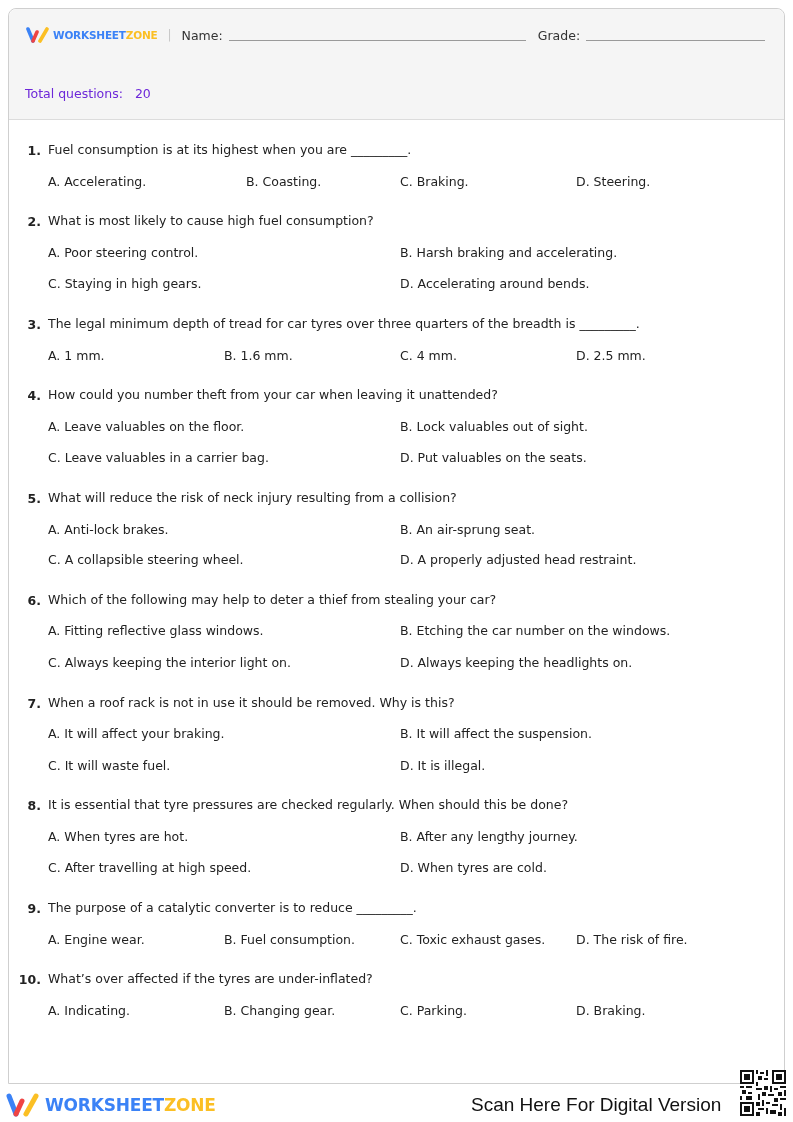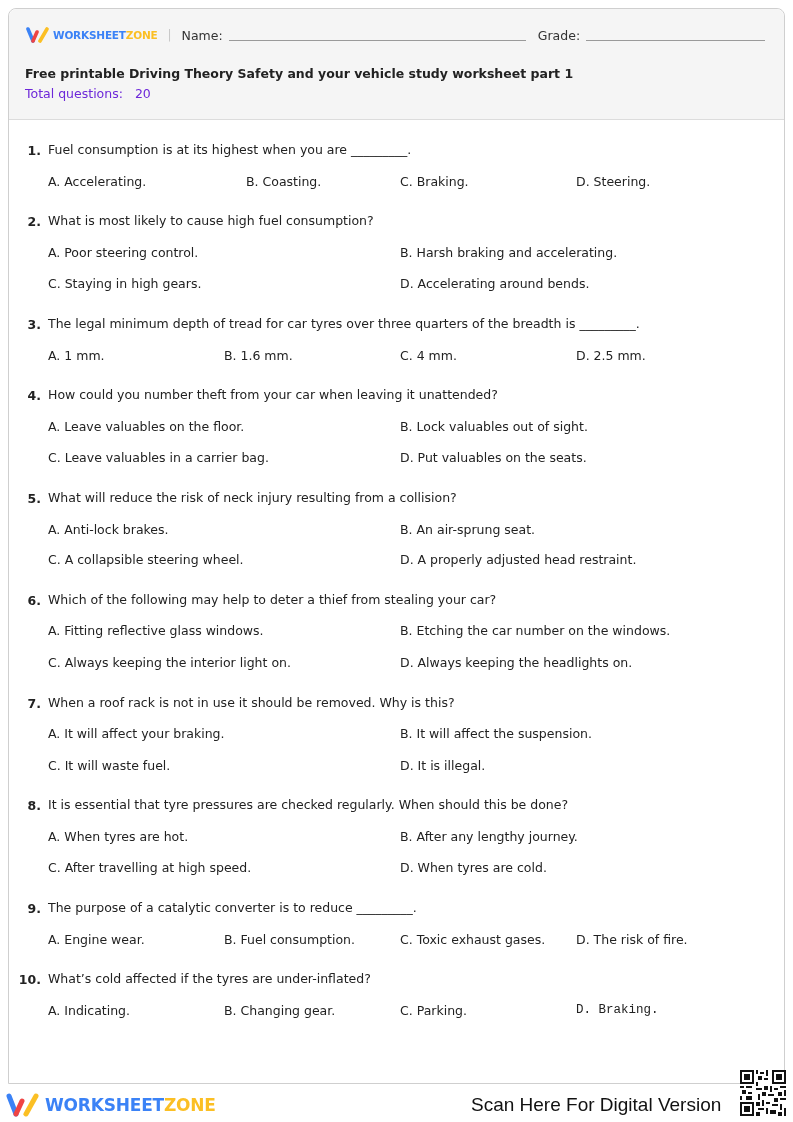--- a/index.html
+++ b/index.html
@@ -55,21 +55,20 @@
           <path d="M14 14 L21 2" stroke="#fbbf24" stroke-width="3.6" stroke-linecap="round"></path>
         </svg>
         <span class="logo-text"><span class="w">WORKSHEET</span><span class="z">ZONE</span></span>
       </div>
       <span class="sep">|</span>
       <span class="field-label">Name:</span>
       <span class="line name-line"></span>
       <span class="field-label grade-label">Grade:</span>
       <span class="line grade-line"></span>
     </div>
-    <div class="title">Free printable Driving Theory Safety and your vehicle study worksheet part 1</div>
     <div class="total">
       <span>Total questions:</span><span class="num">20</span>
     </div>
   </div>
 
   <div class="q" style="top:133px;">
     <span class="q-num" style="top:1px;">1.</span>
     <span class="q-text">Fuel consumption is at its highest when you are _________.</span>
     <span class="opt" style="left:39px;top:32px;">A. Accelerating.</span>
     <span class="opt" style="left:215px;top:32px;margin-left:22px;">B. Coasting.</span>
@@ -144,25 +143,25 @@
     <span class="q-num" style="top:1px;">9.</span>
     <span class="q-text">The purpose of a catalytic converter is to reduce _________.</span>
     <span class="opt" style="left:39px;top:32px;">A. Engine wear.</span>
     <span class="opt" style="left:215px;top:32px;">B. Fuel consumption.</span>
     <span class="opt" style="left:391px;top:32px;">C. Toxic exhaust gases.</span>
     <span class="opt" style="left:567px;top:32px;">D. The risk of fire.</span>
   </div>
 
   <div class="q" style="top:962px;">
     <span class="q-num" style="top:1px;">10.</span>
-    <span class="q-text">What’s cold affected if the tyres are under-inflated?</span>
+    <span class="q-text">What’s over affected if the tyres are under-inflated?</span>
     <span class="opt" style="left:39px;top:32px;">A. Indicating.</span>
     <span class="opt" style="left:215px;top:32px;">B. Changing gear.</span>
     <span class="opt" style="left:391px;top:32px;">C. Parking.</span>
-    <span class="opt" style="left:567px;top:32px;font-family:Liberation Mono, monospace;">D. Braking.</span>
+    <span class="opt" style="left:567px;top:32px;">D. Braking.</span>
   </div>
 </div>
 
 <div class="footer-logo">
   <svg width="34" height="24" viewBox="0 0 34 24">
     <path d="M3 3 L10 21" stroke="#3b82f6" stroke-width="5" stroke-linecap="round"></path>
     <path d="M10 21 L16 8" stroke="#ef4444" stroke-width="5" stroke-linecap="round"></path>
     <path d="M20 21 L30 3" stroke="#fbbf24" stroke-width="5" stroke-linecap="round"></path>
   </svg>
   <span class="logo-text"><span class="w">WORKSHEET</span><span class="z">ZONE</span></span>

